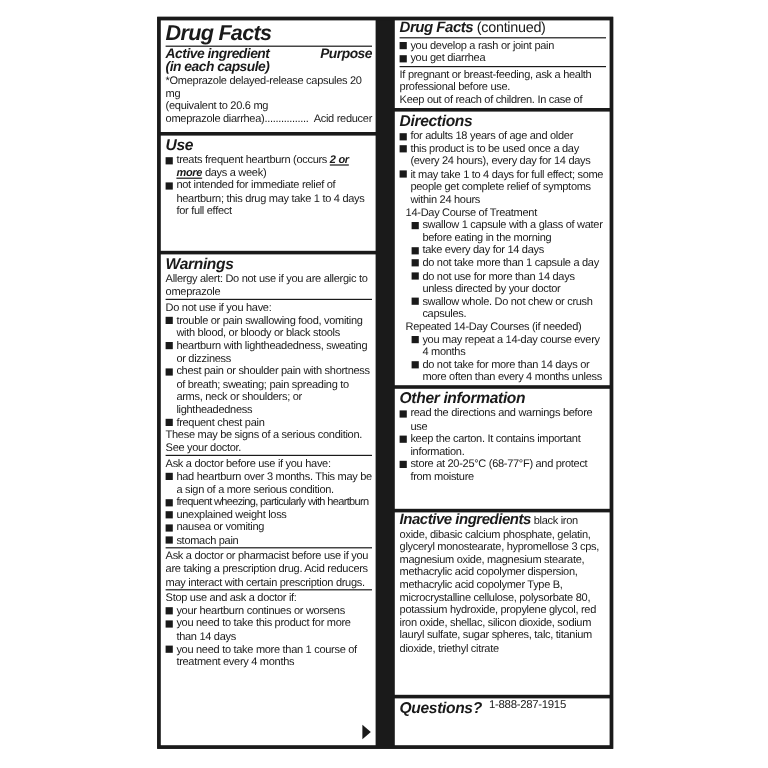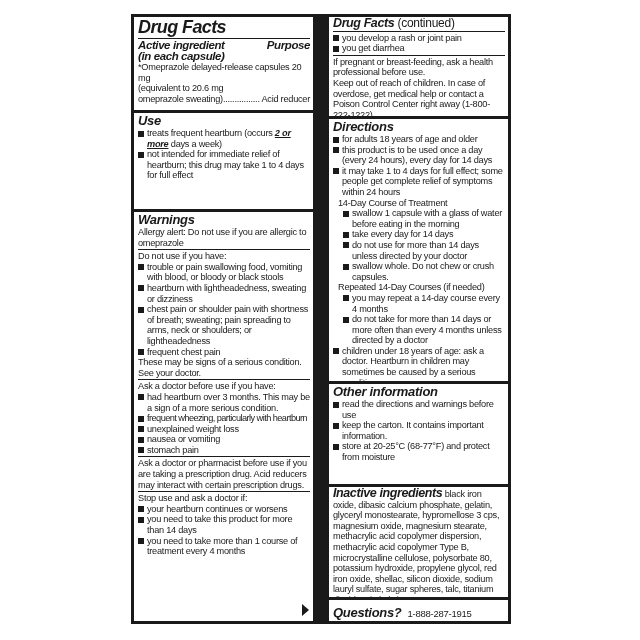--- a/index.html
+++ b/index.html
@@ -46,21 +46,21 @@
       <div class="h-big">Drug Facts</div>
       <div class="rule"></div>
       <div class="row-purpose">
         <span class="h-sub">Active ingredient</span>
         <span class="h-sub">Purpose</span>
       </div>
       <div class="h-sub">(in each capsule)</div>
       <div>*Omeprazole delayed-release capsules 20 mg</div>
       <div>(equivalent to 20.6 mg</div>
       <div class="row-purpose">
-        <span>omeprazole sweating)................</span>
+        <span>omeprazole diarrhea)................</span>
         <span>Acid reducer</span>
       </div>
     </div>
 
     <div class="box" style="height:96px">
       <div class="h-sec">Use</div>
       <div class="li">
         <span class="sq"></span>
         <span class="tx"><span>treats frequent heartburn (occurs </span><span class="bi-u">2 or more</span><span> days a week)</span></span>
       </div>
@@ -128,37 +128,37 @@
         </div>
       <div class="li">
           <span class="sq"></span>
           <span class="tx">you need to take more than 1 course of treatment every 4 months</span>
         </div>
       <span class="arrow"></span>
     </div>
   </div>
 
   <div class="col">
-    <div class="box" style="height:99px">
+    <div class="box" style="height:73px">
       <div><span class="h-sub" style="font-size:12.5px">Drug Facts</span><span style="font-size:12px"> (continued)</span></div>
       <div class="rule"></div>
       <div class="li">
           <span class="sq"></span>
           <span class="tx">you develop a rash or joint pain</span>
         </div>
       <div class="li">
           <span class="sq"></span>
           <span class="tx">you get diarrhea</span>
         </div>
       <div class="rule"></div>
       <div><span class="b">If pregnant or breast-feeding,</span><span> ask a health professional before use.</span></div>
       <div><span class="b">Keep out of reach of children.</span><span> In case of overdose, get medical help or contact a Poison Control Center right away (1-800-222-1222).</span></div>
     </div>
 
-    <div class="box" style="height:262px">
+    <div class="box" style="height:228px">
       <div class="h-sec">Directions</div>
       <div class="li">
           <span class="sq"></span>
           <span class="tx">for adults 18 years of age and older</span>
         </div>
       <div class="li">
           <span class="sq"></span>
           <span class="tx">this product is to be used once a day (every 24 hours), every day for 14 days</span>
         </div>
       <div class="li">
@@ -171,20 +171,24 @@
           <div class="li">
               <span class="sq"></span>
               <span class="tx">swallow 1 capsule with a glass of water before eating in the morning</span>
             </div>
           <div class="li">
               <span class="sq"></span>
               <span class="tx">take every day for 14 days</span>
             </div>
           <div class="li">
               <span class="sq"></span>
+              <span class="tx">do not take more than 1 capsule a day</span>
+            </div>
+          <div class="li">
+              <span class="sq"></span>
               <span class="tx">do not use for more than 14 days unless directed by your doctor</span>
             </div>
           <div class="li">
               <span class="sq"></span>
               <span class="tx">swallow whole. Do not chew or crush capsules.</span>
             </div>
         </div>
         <div class="b">Repeated 14-Day Courses (if needed)</div>
         <div class="indent">
           <div class="li">
@@ -216,18 +220,18 @@
       <div class="li">
           <span class="sq"></span>
           <span class="tx">store at 20-25°C (68-77°F) and protect from moisture</span>
         </div>
     </div>
 
     <div class="box" style="flex:1">
       <span class="h-sub" style="font-size:12.5px">Inactive ingredients</span><span> black iron oxide, dibasic calcium phosphate, gelatin, glyceryl monostearate, hypromellose 3 cps, magnesium oxide, magnesium stearate, methacrylic acid copolymer dispersion, methacrylic acid copolymer Type B, microcrystalline cellulose, polysorbate 80, potassium hydroxide, propylene glycol, red iron oxide, shellac, silicon dioxide, sodium lauryl sulfate, sugar spheres, talc, titanium dioxide, triethyl citrate</span>
     </div>
 
-    <div class="box" style="height:21px; display:flex; align-items:flex-end">
+    <div class="box" style="height:39px; display:flex; align-items:flex-start">
       <span class="h-sec">Questions?</span>
       <span class="q-phone">1-888-287-1915</span>
     </div>
   </div>
 </div>
 
 </body></html>

